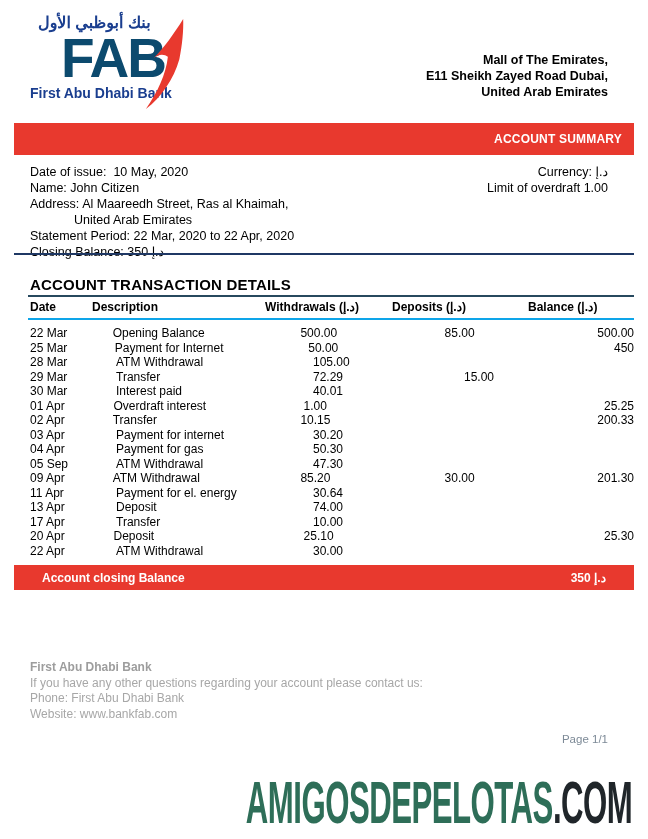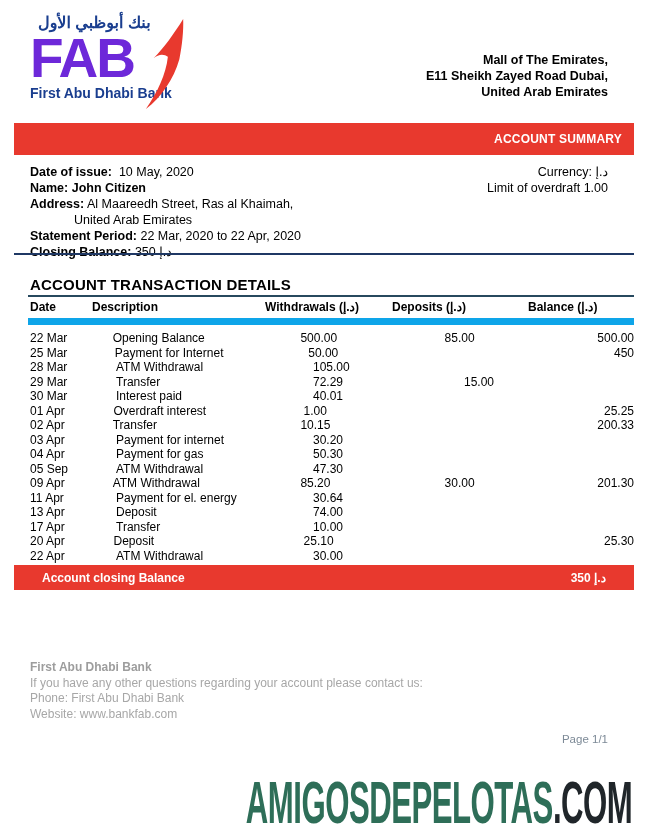--- a/index.html
+++ b/index.html
@@ -3,39 +3,39 @@
 <meta charset="utf-8">
 <style>
   html,body{margin:0;padding:0;background:#ffffff;}
   .page{
     position:relative;width:648px;height:839px;background:#ffffff;overflow:hidden;
     font-family:"Liberation Sans",sans-serif;color:#000;
   }
   
   .logo{position:absolute;left:30px;top:14px;width:210px;height:100px;}
   .logo-arabic{color:#1a3e8f;font-weight:bold;font-size:16px;line-height:18px;direction:rtl;width:122px;text-align:left;margin-left:8px;}
-  .logo-fab{color:#6d28d9;font-weight:bold;font-size:55px;line-height:52px;letter-spacing:-2px;display:inline-block;}
+  .logo-fab{color:#0c4a6e;font-weight:bold;font-size:55px;line-height:52px;letter-spacing:-2px;display:inline-block;margin-left:31px;}
   .swoosh{position:absolute;left:113px;top:4px;width:44px;height:94px;}
   .logo-sub{color:#1a3e8f;font-weight:bold;font-size:14px;margin-top:1px;}
   
   .bank-address{position:absolute;right:40px;top:52px;text-align:right;font-size:12.5px;line-height:16px;color:#000;font-weight:bold;}
   
   .banner{position:absolute;left:14px;right:14px;top:123px;height:32px;background:#e8392e;
     display:flex;align-items:center;justify-content:flex-end;padding-right:12px;box-sizing:border-box;}
   .banner span{color:#fff;font-weight:bold;font-size:12px;letter-spacing:.2px;}
   
   .summary{position:absolute;left:30px;right:30px;top:164px;font-size:12.5px;line-height:16px;}
-  .summary .lbl{font-weight:bold;}
+  .summary .lbl{font-weight:normal;}
   .sum-right{position:absolute;right:10px;top:0;text-align:right;line-height:16px;}
   .indent{padding-left:44px;}
   .navy-rule{position:absolute;left:14px;right:14px;top:253px;height:2px;background:#1f3864;}
   
   .tx-title{position:absolute;left:30px;top:276px;font-size:15px;font-weight:bold;letter-spacing:.2px;}
   .table{position:absolute;left:28px;right:14px;top:295px;border-top:2px solid #27495e;}
-  .thead{display:flex;font-weight:bold;font-size:12px;padding:3px 0 4px 2px;border-bottom:7px solid #0ea5e9;}
+  .thead{display:flex;font-weight:bold;font-size:12px;padding:3px 0 4px 2px;border-bottom:2px solid #0ea5e9;}
   .trow{display:flex;font-size:12px;line-height:14.5px;padding-left:2px;gap:24px;}
   .tbody{padding-top:6px;}
   .cell{box-sizing:border-box;}
   .c0{width:62px;}
   .c1{width:173px;}
   .c2{width:127px;}
   .c3{width:136px;}
   .c4{flex:1;}
   
   .closing-bar{position:absolute;left:14px;right:14px;top:565px;height:25px;background:#e8392e;

